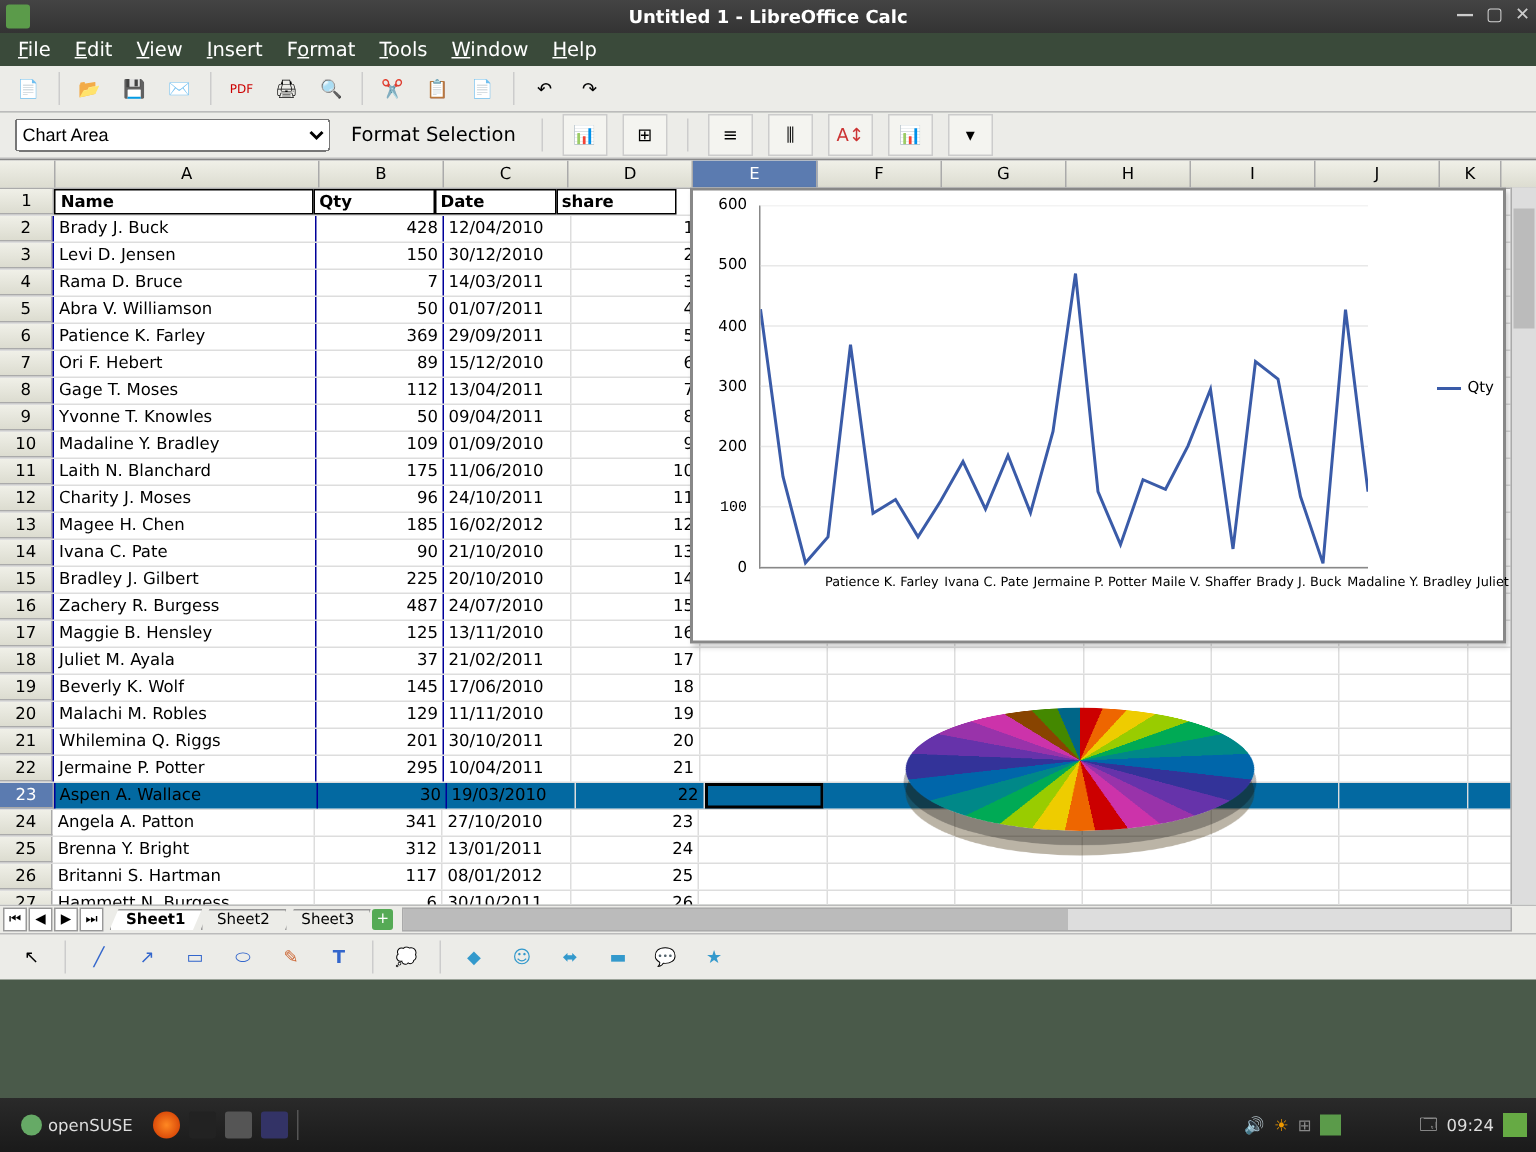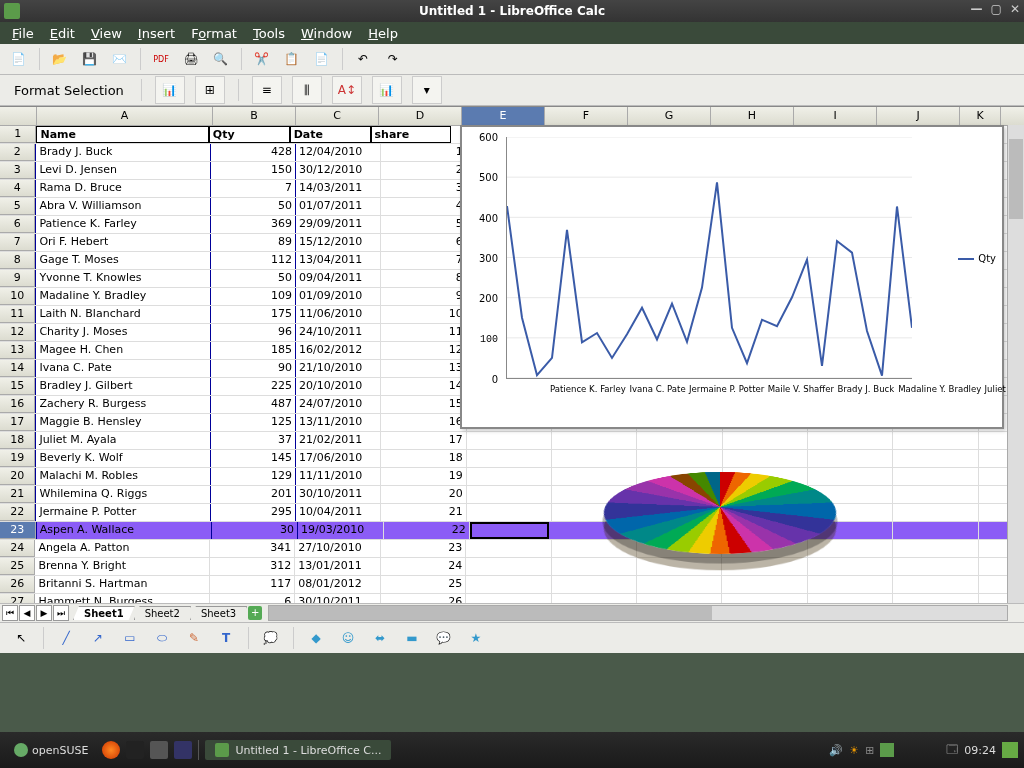--- a/index.html
+++ b/index.html
@@ -20,21 +20,21 @@
 .colheads{display:flex;height:18px;background:linear-gradient(#f0f0e8,#dcdcd0);border-bottom:1px solid #aaa;font-size:11px}
 .rowhead{width:36px;text-align:center;border-right:1px solid #aaa;background:linear-gradient(#f0f0e8,#dcdcd0);font-size:11px;line-height:16px}
 .ch{border-right:1px solid #aaa;text-align:center;line-height:17px}
 .ch.sel{background:#5b7bb0;color:#fff}
 .gridbody{height:478px;overflow:hidden}
 .row{display:flex;height:17px;border-bottom:1px solid #ddd;font-size:11px}
 .row .rowhead{border-bottom:1px solid #aaa}
 .row .rowhead.sel{background:#5b7bb0;color:#fff}
 .cell{border-right:1px solid #ddd;padding:0 3px;line-height:16px;white-space:nowrap;overflow:hidden}
 .cell.r{text-align:right}
-.row.sel .cell{background:#8b5cf6}
+.row.sel .cell{background:#0369a1}
 .hdr{font-weight:bold;text-align:left;border:1px solid #000;box-sizing:border-box}
 .colA{width:175px}.colB{width:82px}.colC{width:82px}.colD{width:82px}.colE{width:82px}.colF{width:82px}.colG{width:82px}.colH{width:82px}.colI{width:82px}.colJ{width:82px}.colK{width:40px}
 .chartobj{position:absolute;left:460px;top:18px;width:540px;height:300px;background:#fff;border:2px solid #888;box-shadow:2px 2px 4px rgba(0,0,0,.2)}
 .linechart{position:relative;width:100%;height:100%}
 .yaxis{position:absolute;left:0;top:10px;bottom:48px;width:40px;font-size:10px;text-align:right}
 .yaxis div{position:absolute;right:4px;transform:translateY(-50%)}
 .plot{position:absolute;left:44px;right:90px;top:10px;bottom:48px;border-left:1px solid #888;border-bottom:1px solid #888}
 .legend{position:absolute;right:6px;top:126px;font-size:10px;display:flex;align-items:center;gap:4px}
 .legend .sw{width:16px;height:2px;background:#3a5ba8}
 .xlabels{position:absolute;left:44px;right:90px;bottom:4px;height:40px;font-size:9px;display:flex;justify-content:space-between;padding:0 2px}
@@ -100,20 +100,21 @@
   <div class="sep"></div>
   <div class="tbtn">✂️</div>
   <div class="tbtn">📋</div>
   <div class="tbtn">📄</div>
   <div class="sep"></div>
   <div class="tbtn">↶</div>
   <div class="tbtn">↷</div>
 </div>
 
 <div class="chartbar">
+  <select><option>Chart Area</option></select>
   <span class="fsel">Format Selection</span>
   <div class="sep"></div>
   <div class="cbtn">📊</div>
   <div class="cbtn">⊞</div>
   <div class="sep"></div>
   <div class="cbtn">≡</div>
   <div class="cbtn">⫼</div>
   <div class="cbtn" style="color:#c33">A↕</div>
   <div class="cbtn">📊</div>
   <div class="cbtn">▾</div>
@@ -606,24 +607,20 @@
 <div class="taskbar">
   <div class="start">
     <span class="gecko"></span>
     <span>openSUSE</span>
   </div>
   <div class="tbico" style="background:radial-gradient(#f82,#c30);border-radius:50%"></div>
   <div class="tbico" style="background:#222"></div>
   <div class="tbico" style="background:#555"></div>
   <div class="tbico" style="background:#336"></div>
   <div style="width:1px;height:20px;background:#555"></div>
-  <div class="task">
-    <span style="width:14px;height:14px;background:#5b9b4a;border-radius:2px"></span>
-    <span>Untitled 1 - LibreOffice C...</span>
-  </div>
   <div class="tray">
     <span>🔊</span>
     <span style="color:#e90">☀</span>
     <span style="color:#888">⊞</span>
     <span style="width:14px;height:14px;background:#5b9b4a;display:inline-block"></span>
     <span style="width:40px"></span>
     <span>🗔</span>
     <span>09:24</span>
     <span style="width:16px;height:16px;background:#6a4;display:inline-block"></span>
   </div>

